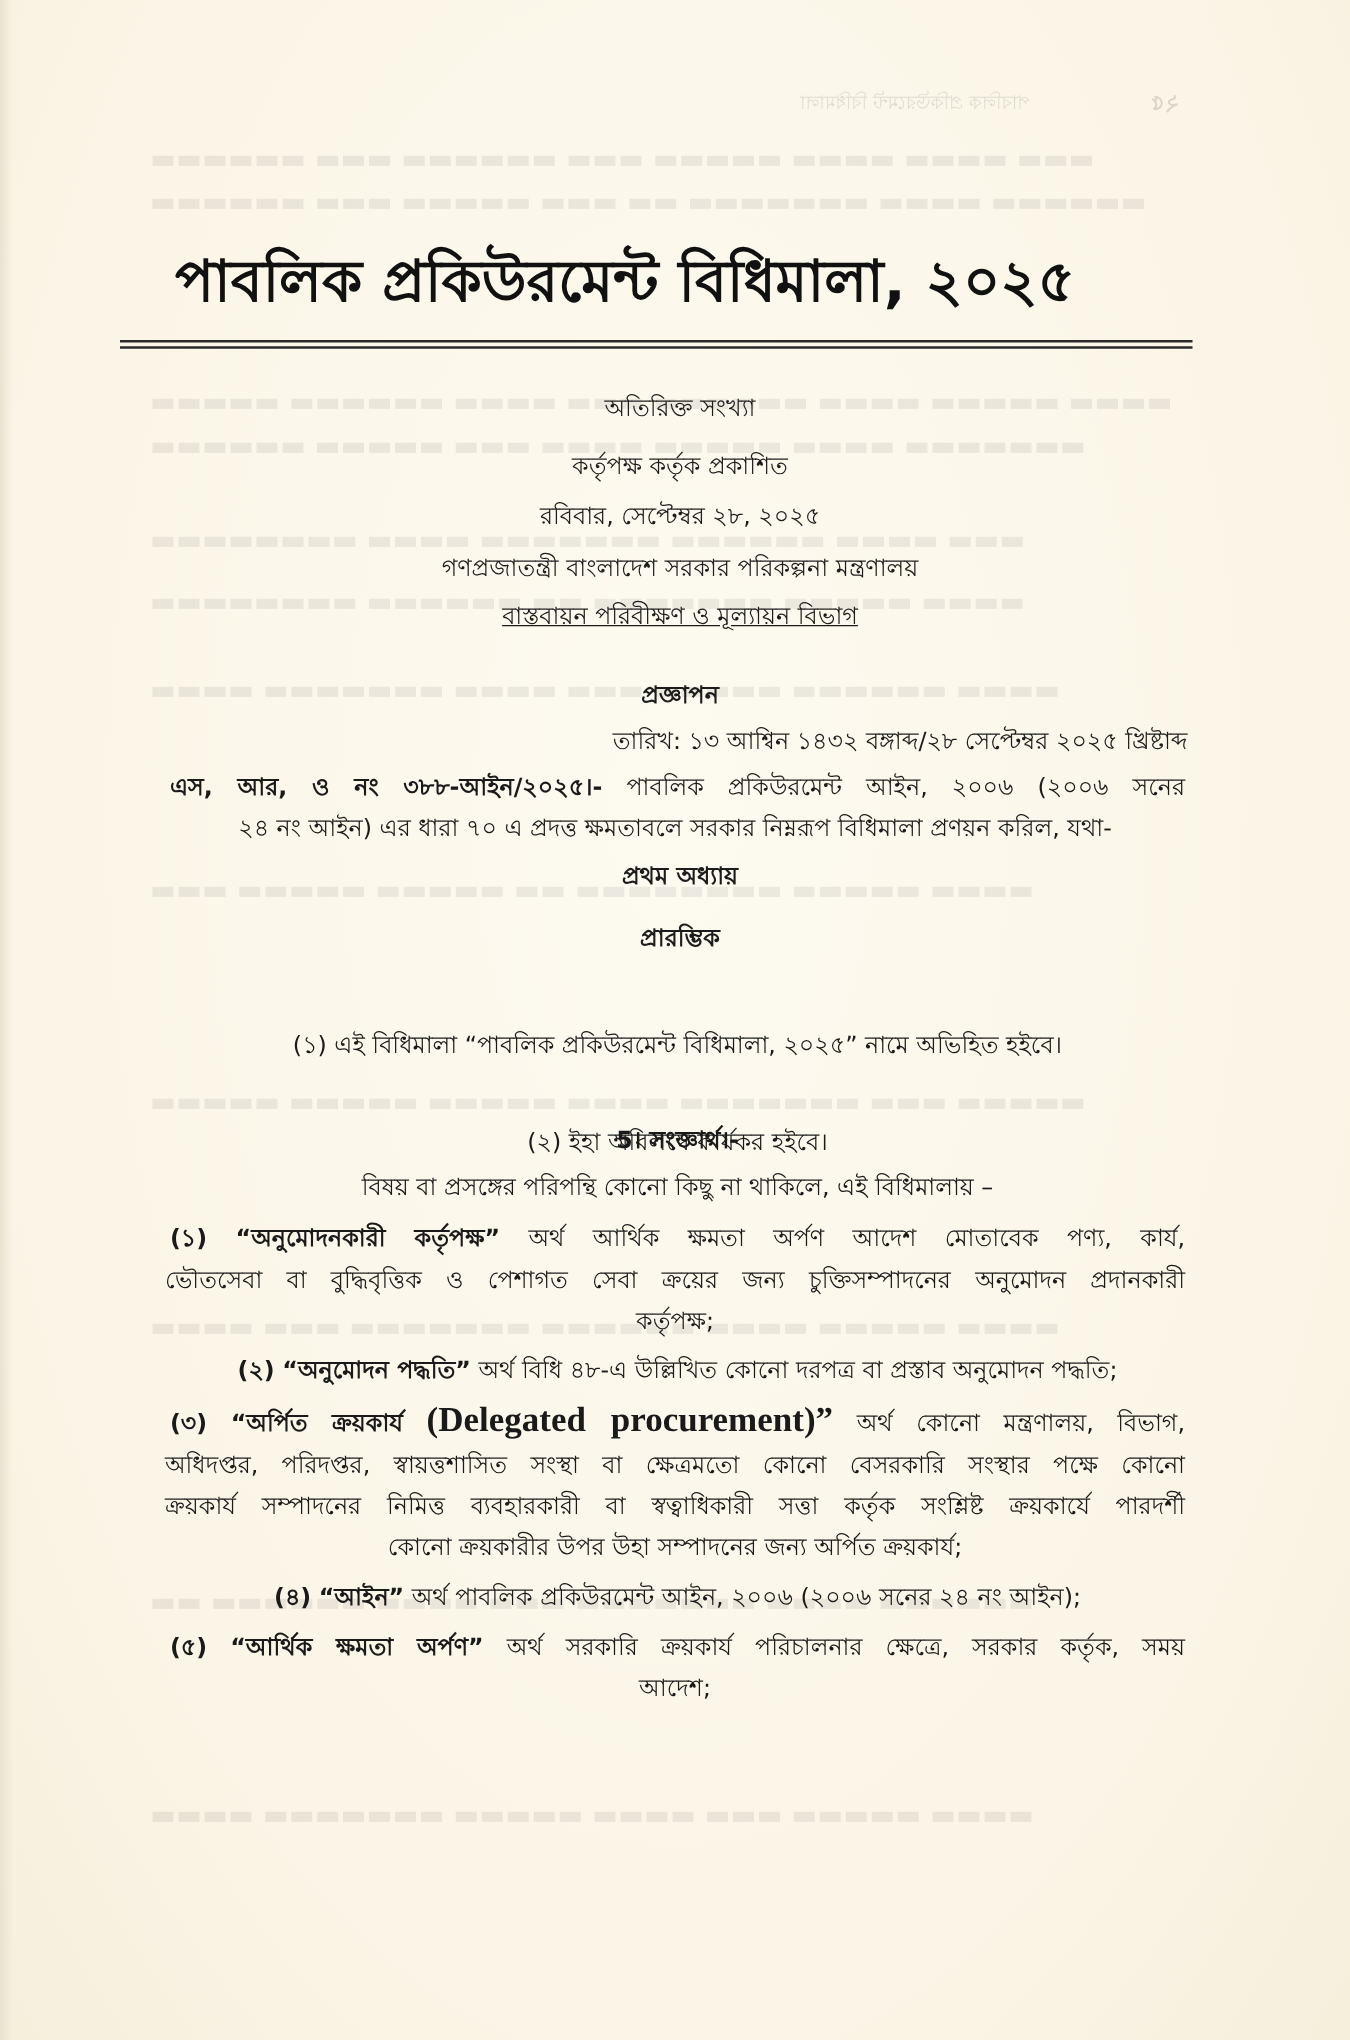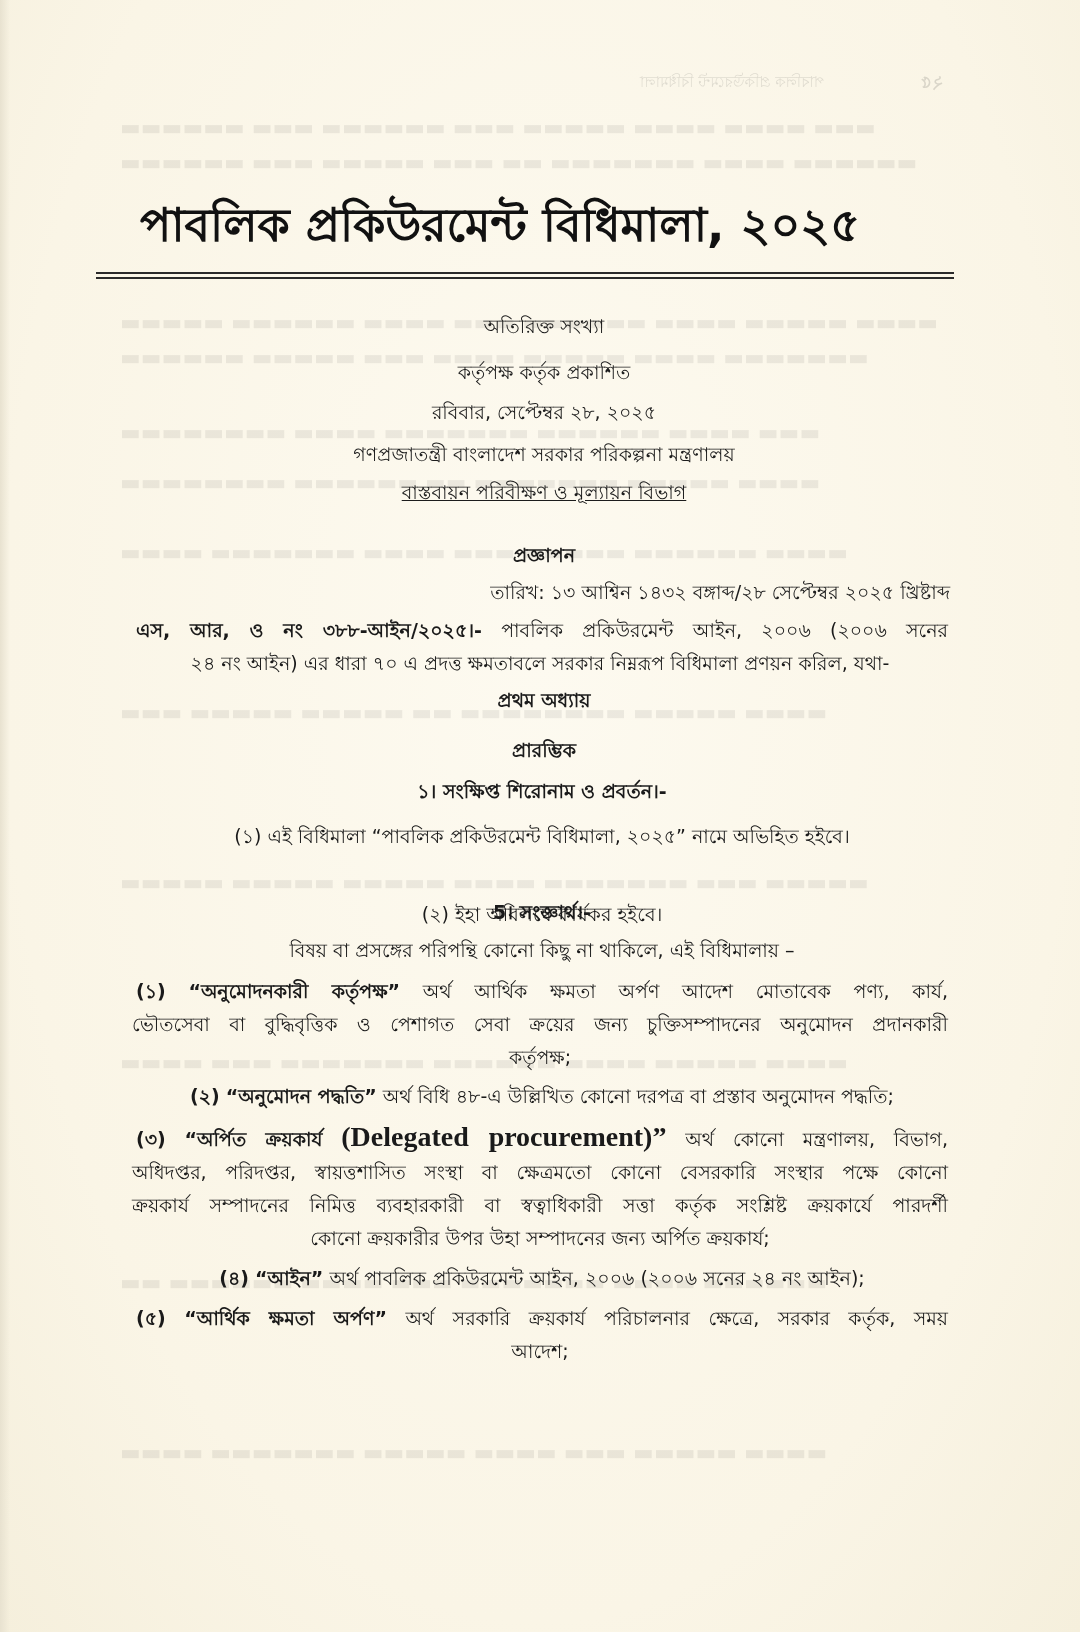--- a/index.html
+++ b/index.html
@@ -144,23 +144,20 @@
   <div class="date-right">তারিখ: ১৩ আশ্বিন ১৪৩২ বঙ্গাব্দ/২৮ সেপ্টেম্বর ২০২৫ খ্রিষ্টাব্দ</div>
 
   <div class="para-block" style="top:614px;">
     <span class="l1"><span class="bold">এস, আর, ও নং ৩৮৮-আইন/২০২৫।-</span> <span>পাবলিক প্রকিউরমেন্ট আইন, ২০০৬ (২০০৬ সনের</span></span>
     <span class="last">২৪ নং আইন) এর ধারা ৭০ এ প্রদত্ত ক্ষমতাবলে সরকার নিম্নরূপ বিধিমালা প্রণয়ন করিল, যথা-</span>
   </div>
 
   <div class="center-line bold" style="top:686px;">প্রথম অধ্যায়</div>
   <div class="center-line bold" style="top:736px;">প্রারম্ভিক</div>
 
-  <div class="para-block" style="top:775px;">
-    <span class="last bold" style="margin-left:0;">১। সংক্ষিপ্ত শিরোনাম ও প্রবর্তন।-</span>
-  </div>
   <div class="para-block" style="top:820px;">
     <span class="last" style="margin-left:0;">(১) এই বিধিমালা “পাবলিক প্রকিউরমেন্ট বিধিমালা, ২০২৫” নামে অভিহিত হইবে।</span>
   </div>
   <div class="para-block" style="top:858px;margin-top:40px;">
     <span class="last" style="margin-left:0;">(২) ইহা অবিলম্বে কার্যকর হইবে।</span>
   </div>
 
   <div class="para-block" style="top:896px;">
     <span class="last bold" style="margin-left:0;">5। সংজ্ঞার্থ।-</span>
   </div>

